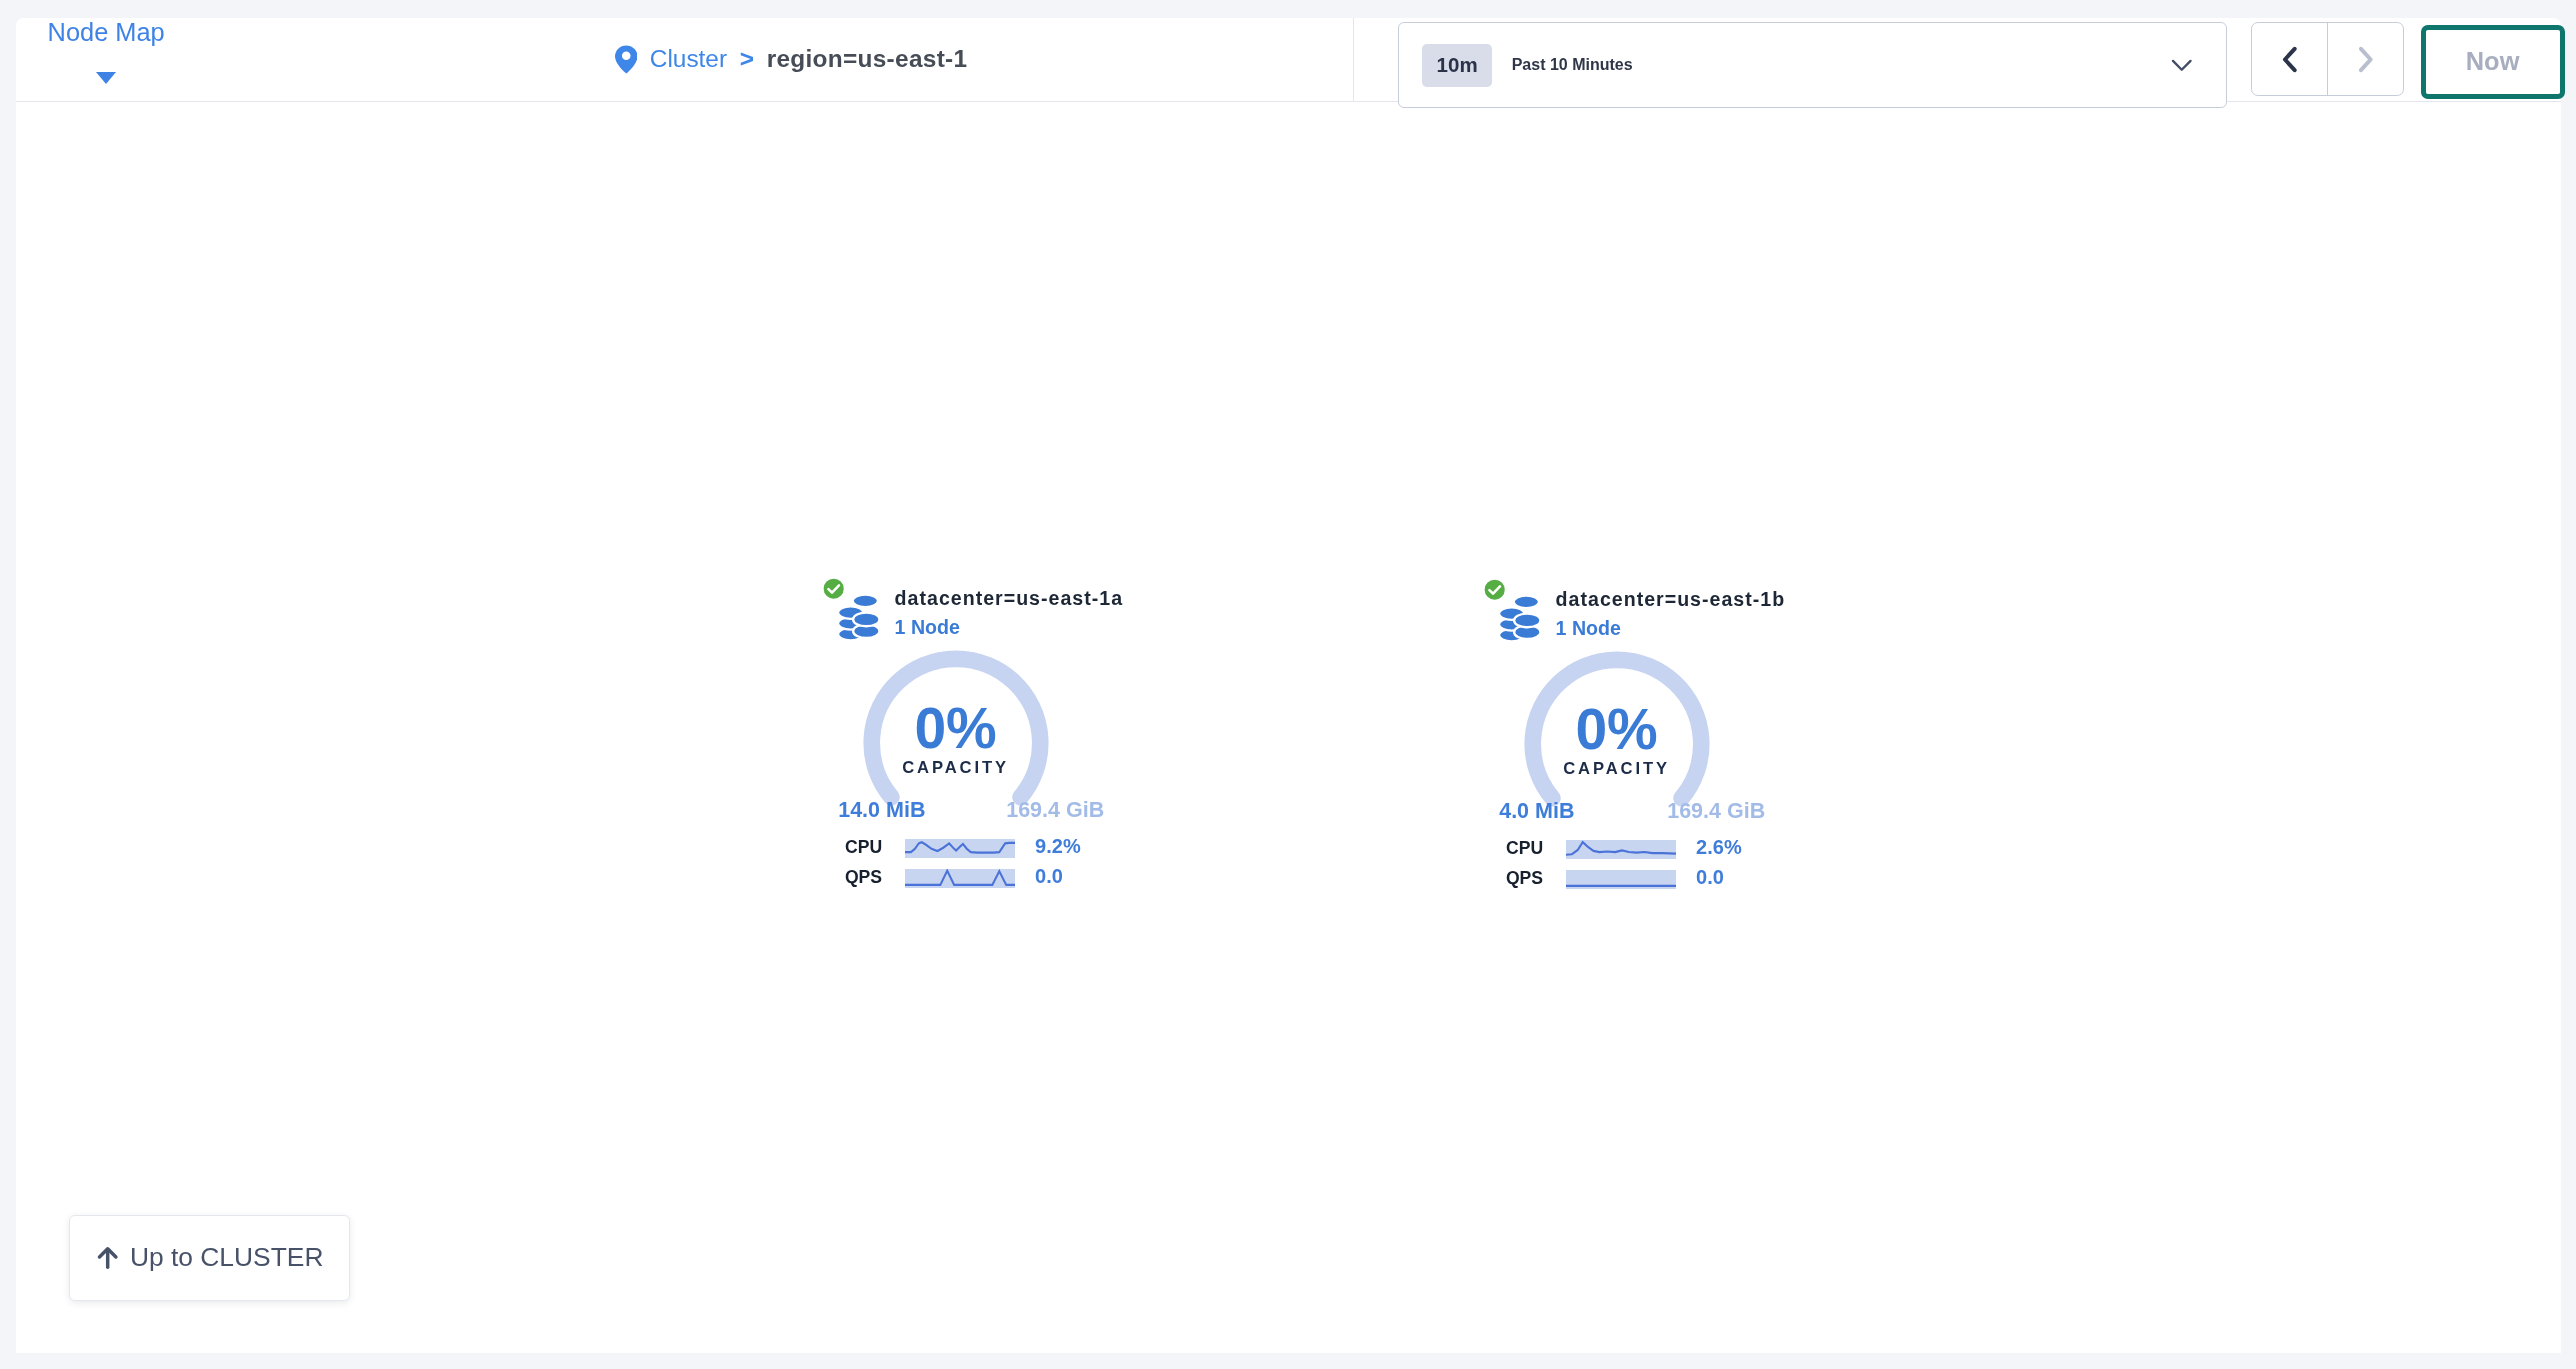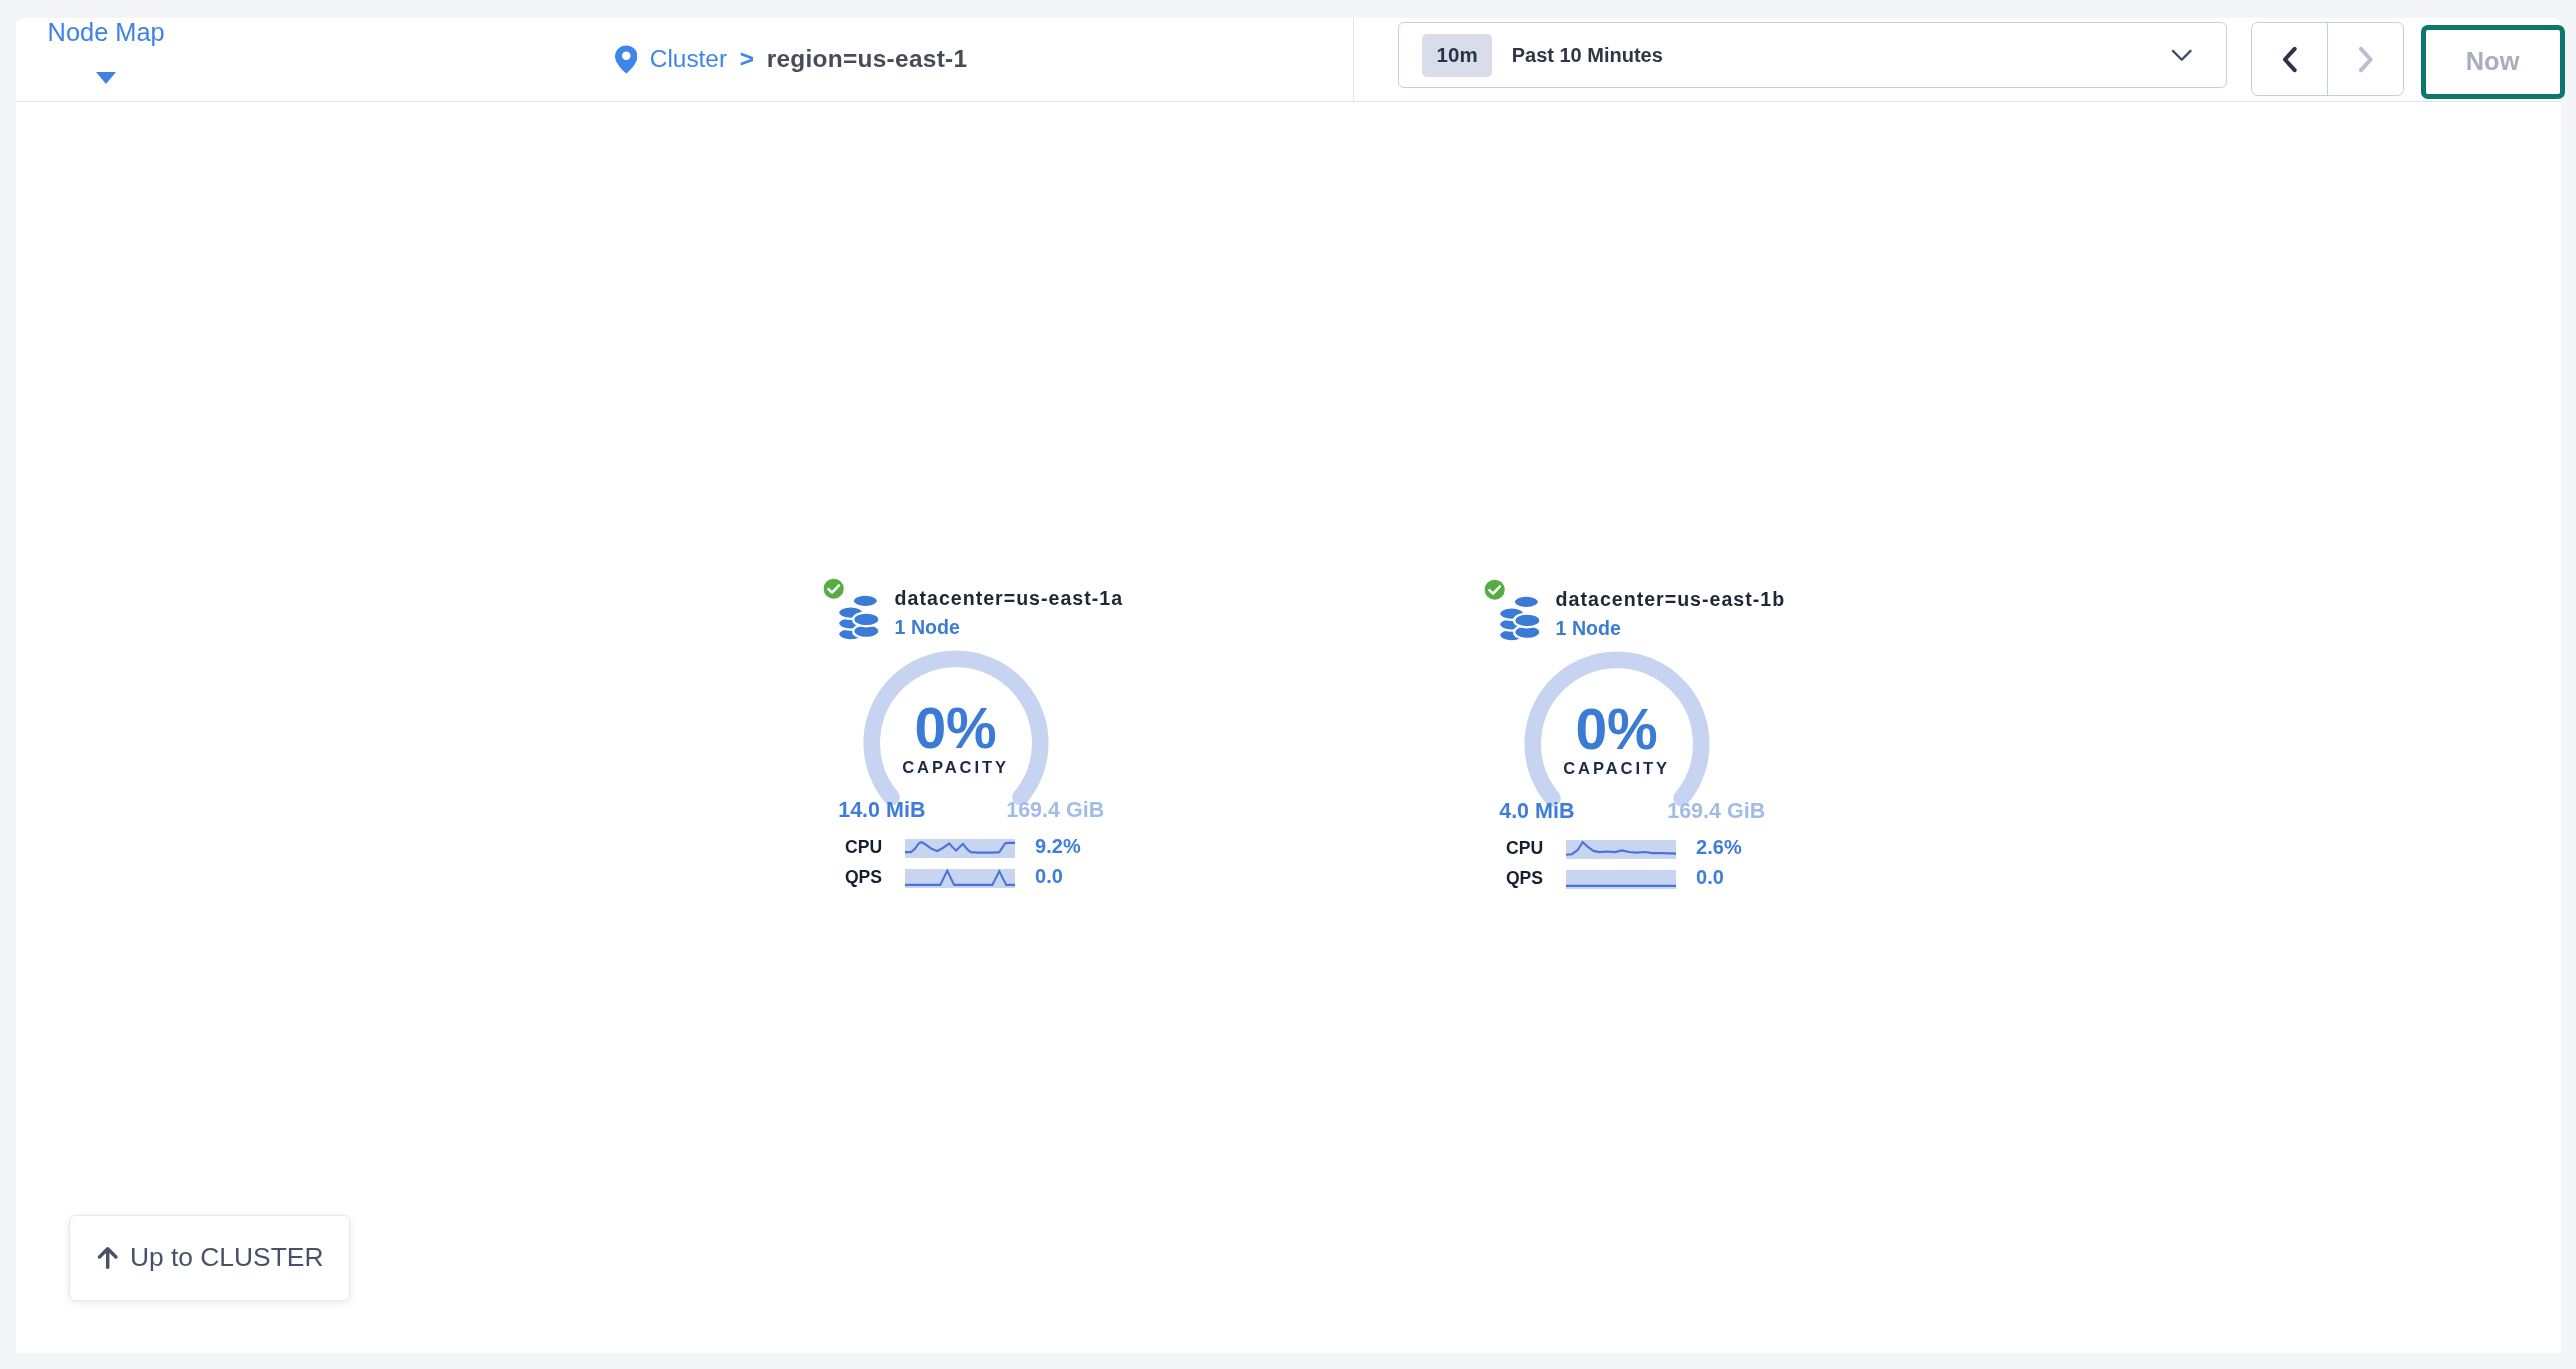--- a/index.html
+++ b/index.html
@@ -37,30 +37,30 @@
   }
   .breadcrumb {
     position:absolute; left:599px; top:0; height:100%;
     display:flex; align-items:center; gap:12.7px; font-size:24.4px;
   }
   .crumb-root { color:#3e86e8; font-weight:500; cursor:pointer; }
   .crumb-sep  { color:#3e86e8; font-weight:700; }
   .crumb-cur  { color:#474d57; font-weight:600; letter-spacing:0.3px; }
 
   .time-select {
-    position:absolute; left:1382px; top:4.9px; width:829px; height:66px;
+    position:absolute; left:1382px; top:4.9px; width:829px; height:86px;
     border:1px solid #c6ccda; border-radius:5.9px; background:#fff;
     display:flex; align-items:center; padding-left:23.5px; cursor:pointer;
   }
   .time-badge {
     width:70px; height:43px; background:#d9dde9; border-radius:4.9px;
     display:flex; align-items:center; justify-content:center;
     font-size:20.5px; font-weight:700; color:#2a3349;
   }
-  .time-label { margin-left:19.6px; font-size:20px; font-weight:600; color:#2e3648; }
+  .time-label { margin-left:19.6px; font-size:16px; font-weight:600; color:#2e3648; }
   .time-chevron { margin-left:auto; margin-right:33px; }
 
   .nav-group {
     position:absolute; left:2235px; top:4.9px; width:153px; height:74px;
     border:1px solid #c6ccda; border-radius:6.8px; background:#fff; display:flex;
   }
   .nav-btn {
     width:50%; height:100%; background:transparent; border:none;
     display:flex; align-items:center; justify-content:center; cursor:pointer;
   }

